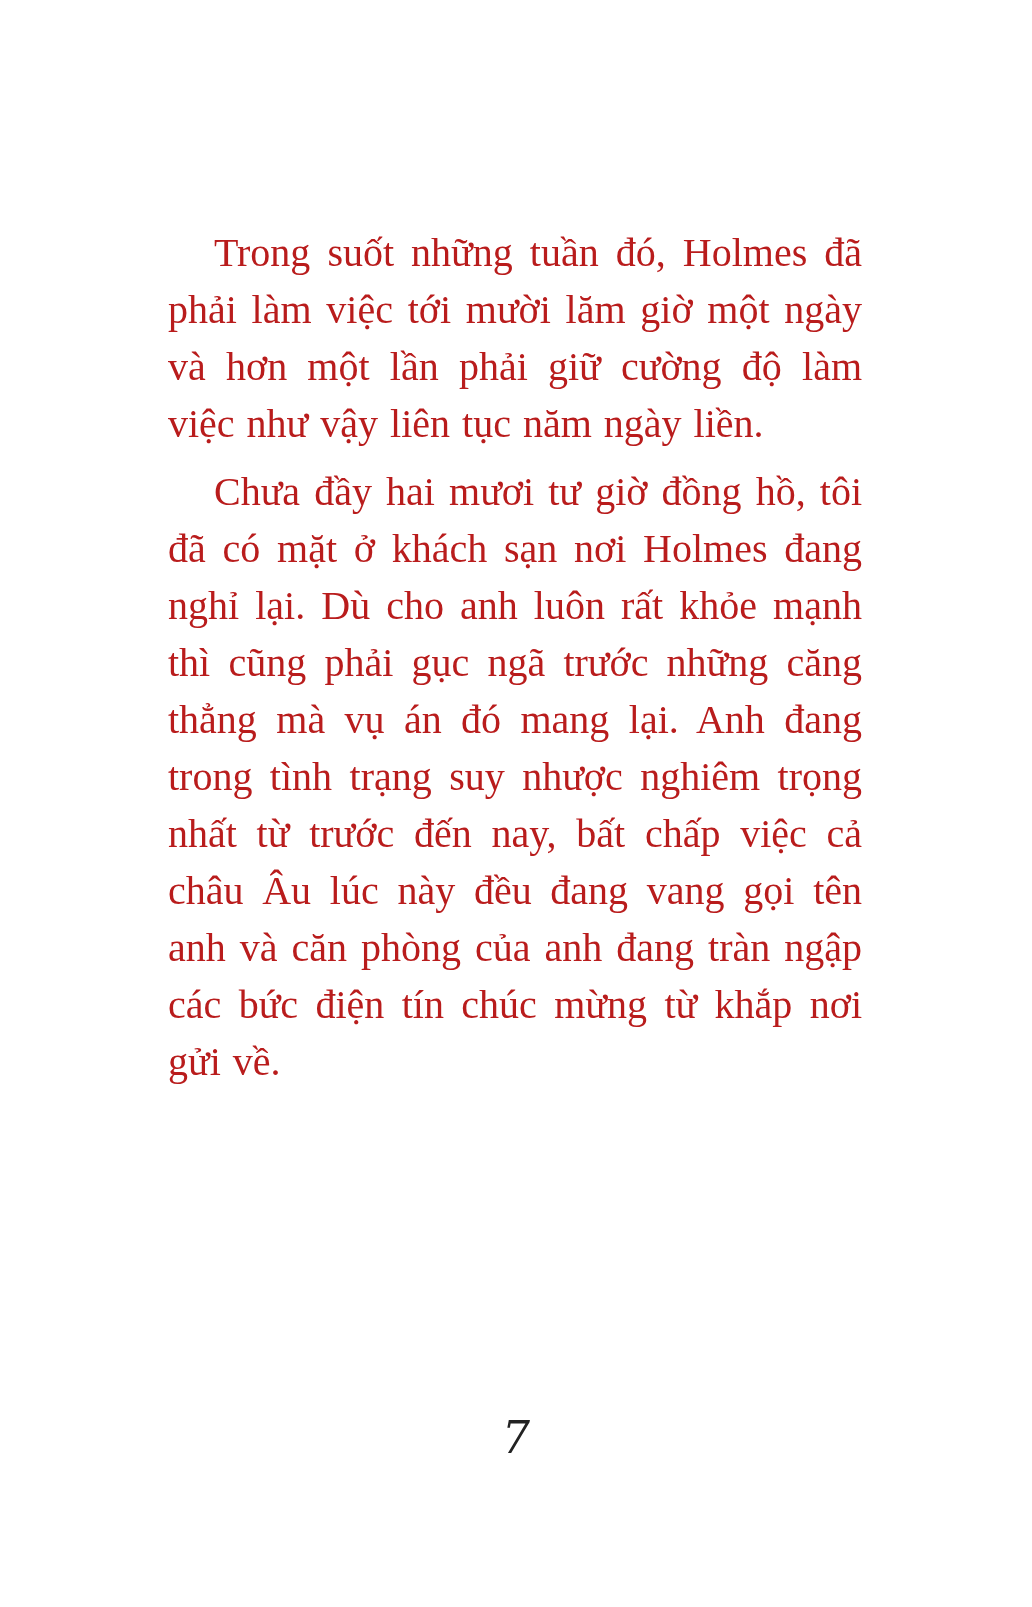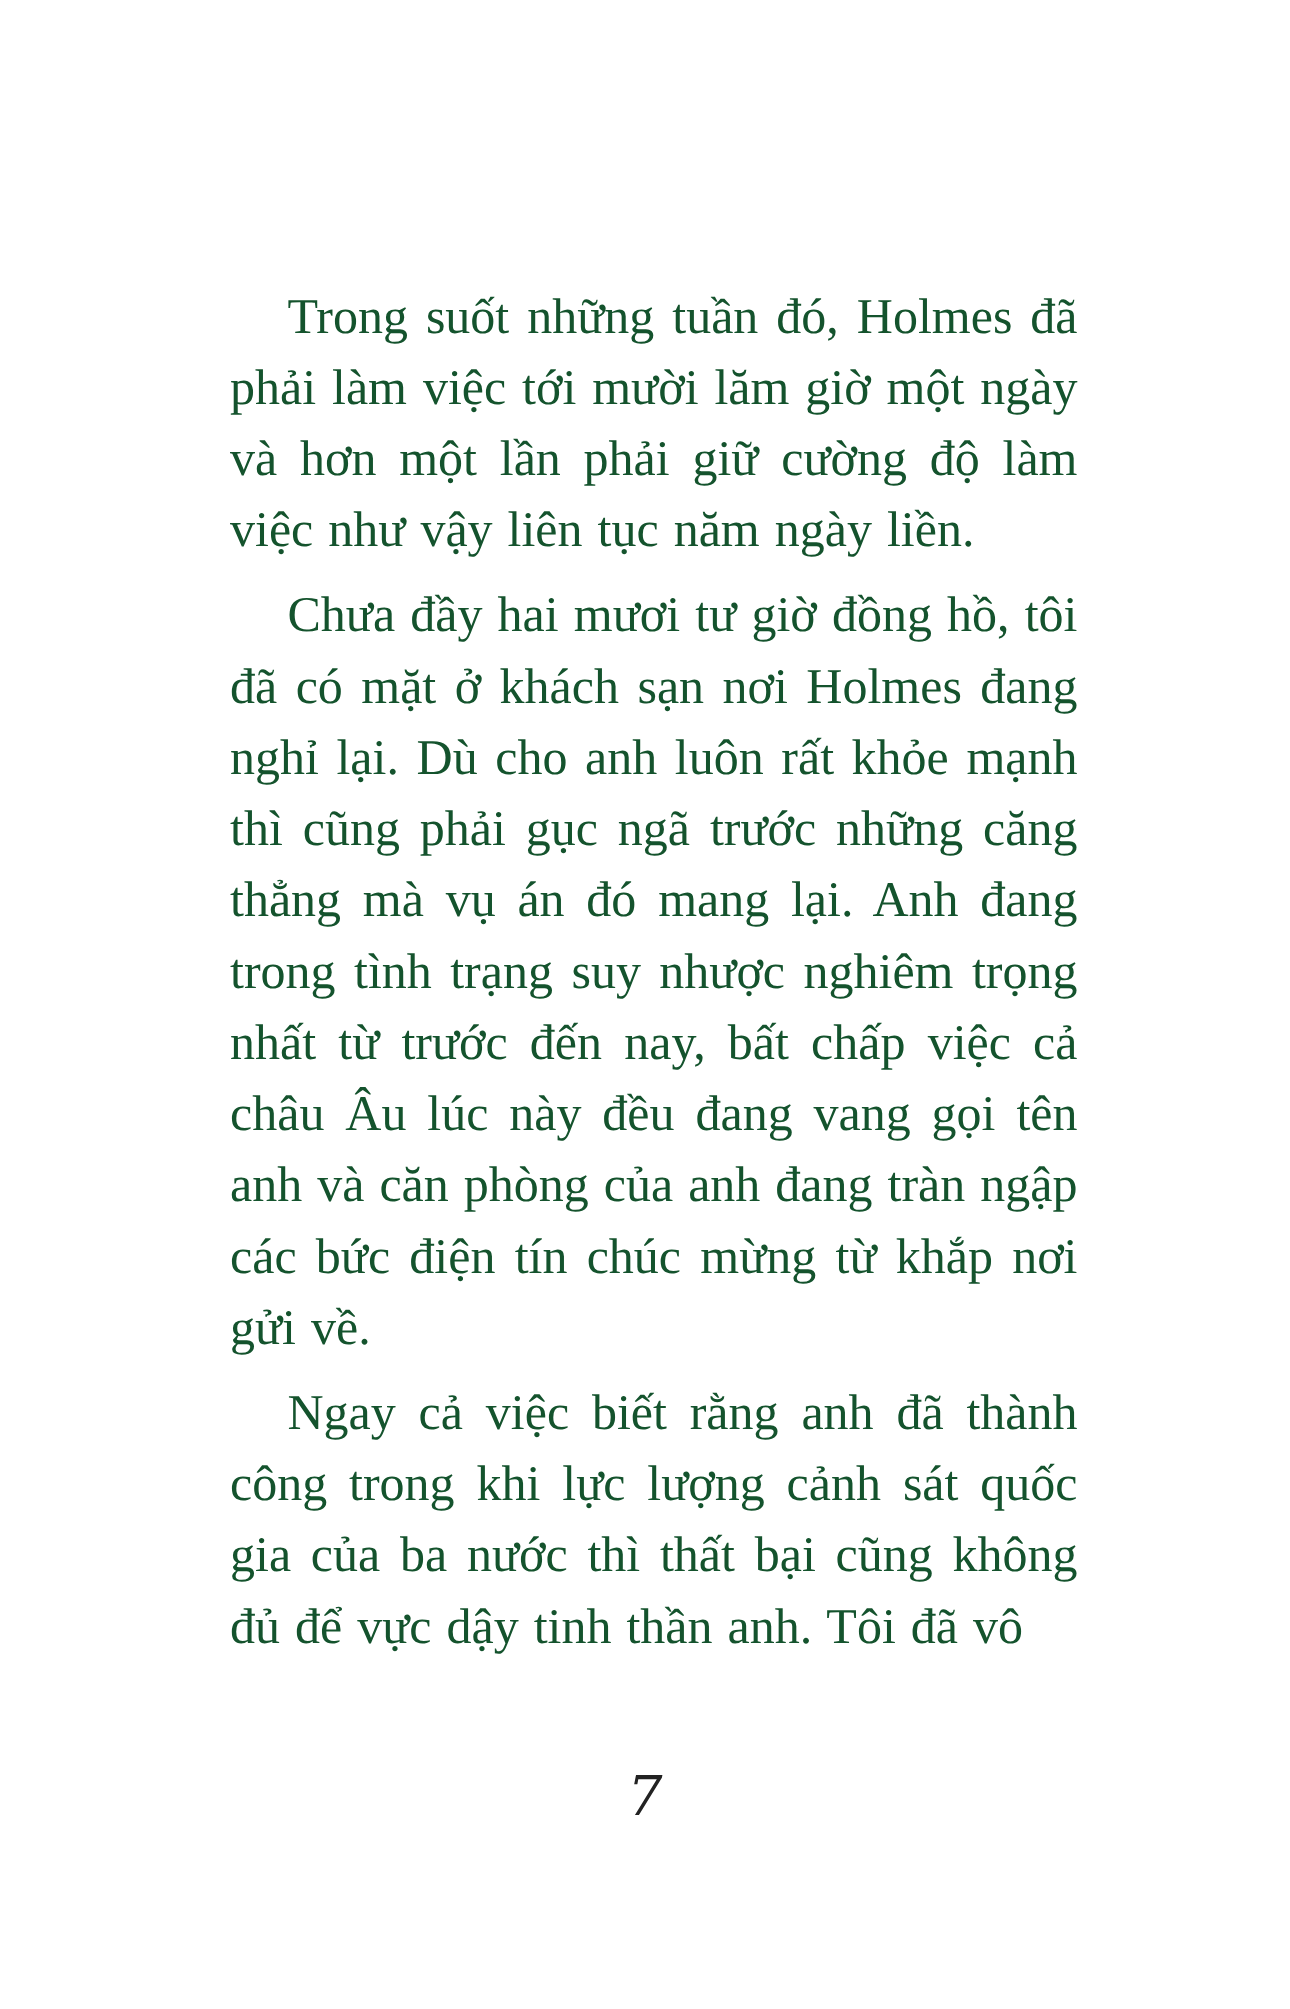--- a/index.html
+++ b/index.html
@@ -15,24 +15,24 @@
     overflow: hidden;
     font-family: "Liberation Serif", serif;
   }
   .text-block {
     position: absolute;
     left: 168px;
     top: 224px;
     width: 694px;
   }
   .text-block p {
-    margin: 0 0 11px 16px;
+    margin: 0 0 11px 0;
     font-size: 40px;
     line-height: 57px;
-    color: #14532d;
+    color: #b91c1c;
     text-align: justify;
     text-indent: 46px;
     word-spacing: 2px;
   }
   
   .text-block p:last-child {
     margin-bottom: 0;
   }
   .page-number {
     position: absolute;
@@ -46,16 +46,15 @@
     color: #222222;
   }
 </style>
 </head>
 <body>
 
 <div class="page">
   <div class="text-block">
     <p>Trong suốt những tuần đó, Holmes đã phải làm việc tới mười lăm giờ một ngày và hơn một lần phải giữ cường độ làm việc như vậy liên tục năm ngày liền.</p>
     <p>Chưa đầy hai mươi tư giờ đồng hồ, tôi đã có mặt ở khách sạn nơi Holmes đang nghỉ lại. Dù cho anh luôn rất khỏe mạnh thì cũng phải gục ngã trước những căng thẳng mà vụ án đó mang lại. Anh đang trong tình trạng suy nhược nghiêm trọng nhất từ trước đến nay, bất chấp việc cả châu Âu lúc này đều đang vang gọi tên anh và căn phòng của anh đang tràn ngập các bức điện tín chúc mừng từ khắp nơi gửi về.</p>
-    <p>Ngay cả việc biết rằng anh đã thành công trong khi lực lượng cảnh sát quốc gia của ba nước thì thất bại cũng không đủ để vực dậy tinh thần anh. Tôi đã vô</p>
   </div>
   <div class="page-number">7</div>
 </div>
 
 </body></html>

